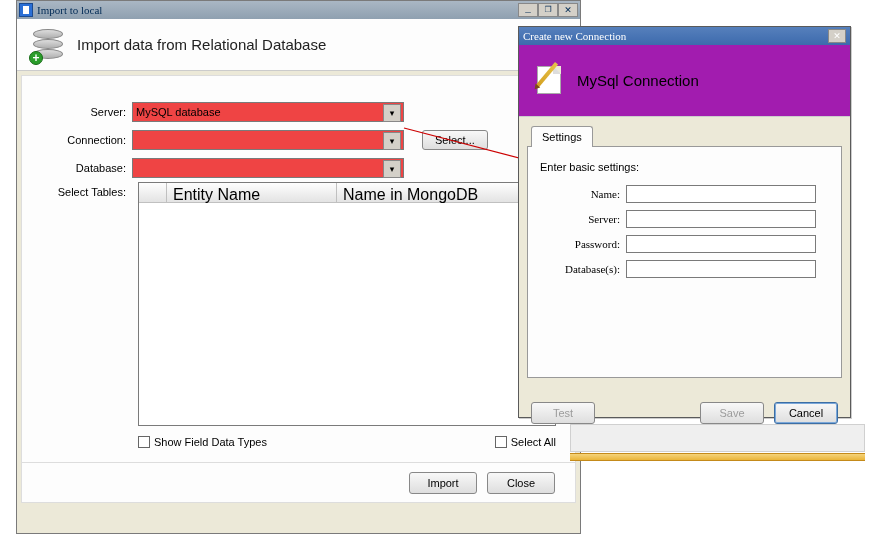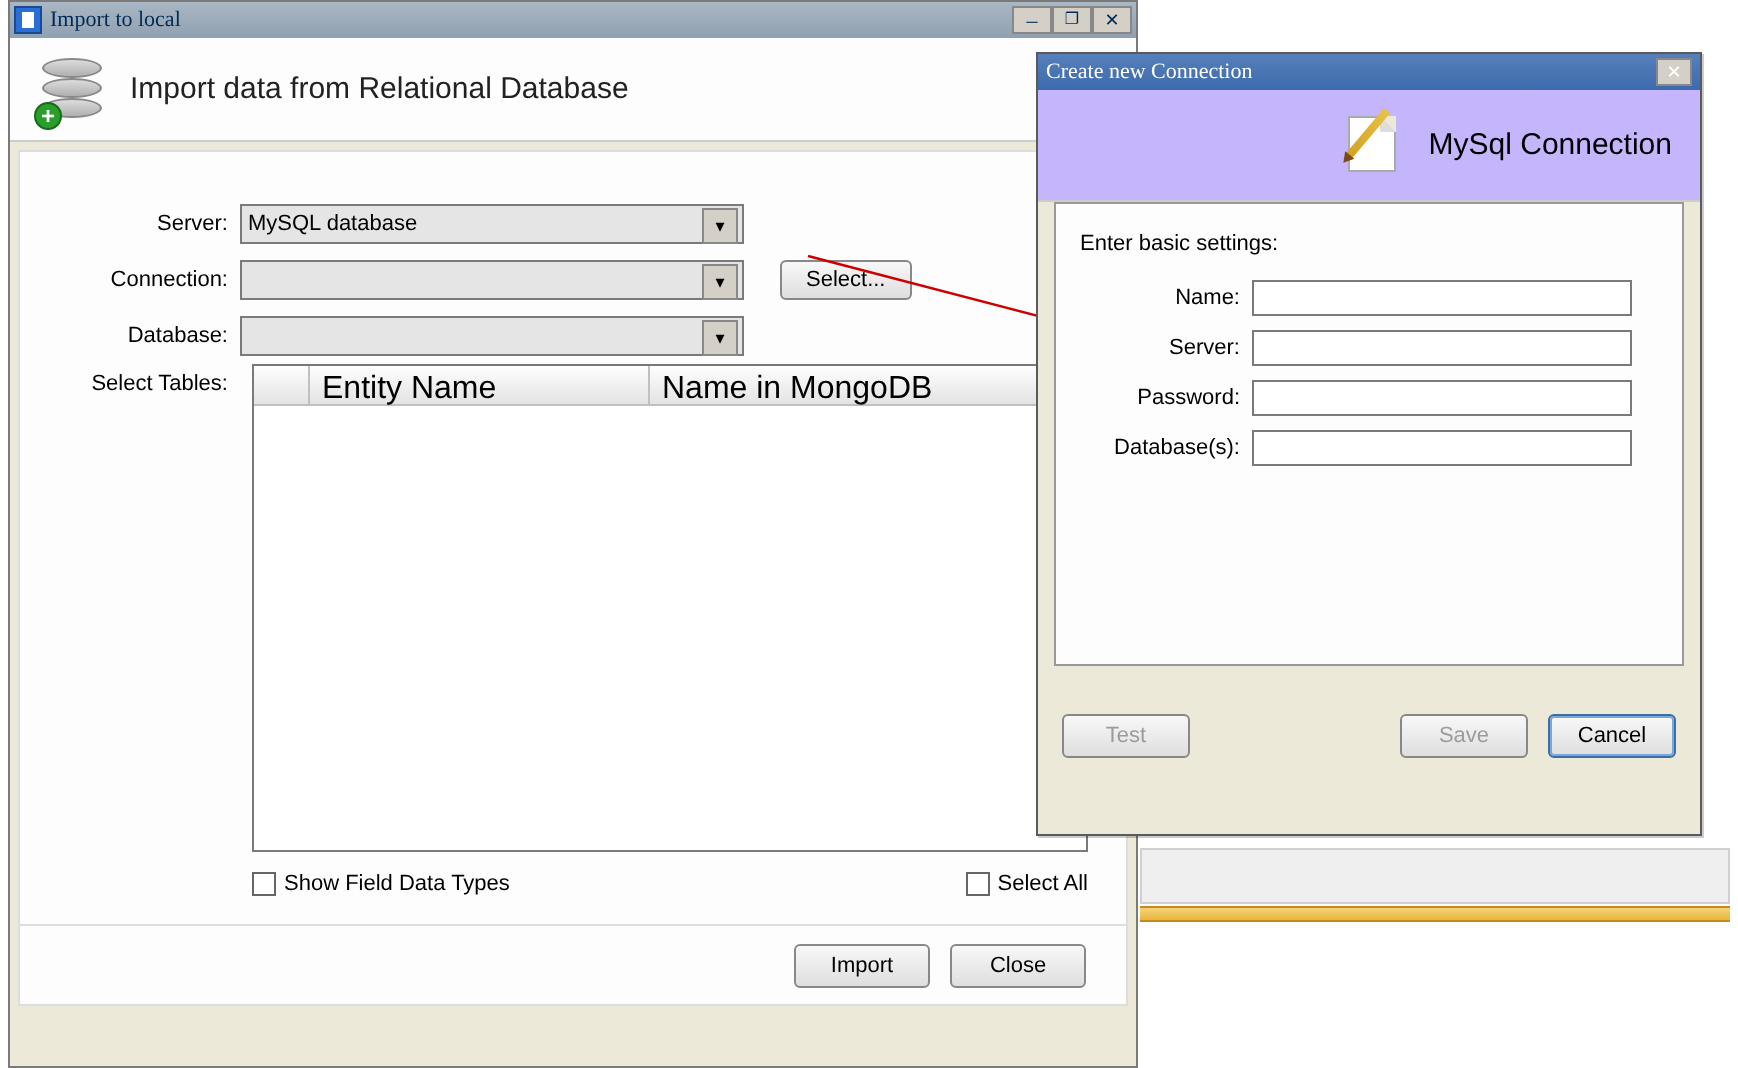--- a/index.html
+++ b/index.html
@@ -9,21 +9,21 @@
     background: #fff;
     width: 869px;
     height: 534px;
     position: relative;
     overflow: hidden;
   }
 
   
   .win1 {
     position: absolute;
-    left: 4px; top: 0;
+    left: 16px; top: 0;
     width: 565px;
     height: 534px;
     background: #ece9d8;
     border: 1px solid #7a7a7a;
   }
   .titlebar1 {
     height: 18px;
     background: linear-gradient(#aab7c4,#8fa0b0);
     display: flex; align-items: center;
     padding: 0 2px;
@@ -92,23 +92,23 @@
   .lbl { width: 100px; text-align: right; padding-right: 6px; }
   .input, .select {
     height: 20px;
     border: 1px solid #7a7a7a;
     background:#fff;
     padding: 1px 3px;
     font-size: 11px;
     font-family: inherit;
   }
   .select {
-    width: 252px;
+    width: 272px;
     appearance:none;
-    background: #e5e5e5;
+    background: #ef4444;
     position:relative;
   }
   .select-wrap { position:relative; display:inline-block; }
   .select-wrap::after {
     content:"▾"; position:absolute; right:3px; top:2px;
     background:#d4d0c8; width:16px;height:16px;
     border:1px solid #888;
     display:flex;align-items:center;justify-content:center;
     font-size:9px; pointer-events:none;
   }
@@ -189,26 +189,25 @@
     display:flex;align-items:center;
     padding:0 4px;
     color:#fff;
     font-size:11px;
     font-family:"SimSun",Tahoma;
   }
   .titlebar2 .spacer{flex:1}
   .titlebar2 .winbtn { width:18px;height:14px; }
 
   .conn-hdr {
-    background:#c4b5fd;
-    height: 56px;
+    background:#a21caf;
+    height: 72px;
     padding: 10px 14px;
     display:flex;align-items:center;
     border-bottom:1px solid #ccc;
-    justify-content:flex-end;
   }
   .note-icon {
     width:32px;height:34px;position:relative;margin-right:12px;
   }
   .note-icon .page {
     position:absolute;left:4px;top:2px;width:24px;height:28px;
     background:#fff;border:1px solid #aaa;
   }
   .note-icon .page::before {
     content:"";position:absolute;right:-1px;top:-1px;
@@ -239,21 +238,21 @@
   }
   .tab-body {
     margin: 0 8px 24px 8px;
     background:#fdfdfd;
     border:1px solid #999;
     height: 232px;
     padding: 14px 12px;
   }
   .intro { margin-bottom: 12px; }
   .crow { display:flex;align-items:center;margin-bottom:7px; }
-  .clbl { width:86px; text-align:right; padding-right:6px; }
+  .clbl { width:86px; text-align:right; padding-right:6px;font-family:Liberation Serif, serif; }
   .cin { border:1px solid #7a7a7a; height:18px; background:#fff;
          font-size:11px;font-family:inherit;padding:1px 3px; }
   .cin.w { width:190px; }
   .cin.n { width:108px; }
 
   .dlg-btns {
     display:flex; justify-content:space-between;
     padding: 0 12px 12px 12px;
   }
   .dlg-btns .grp { display:flex; gap:10px; }
@@ -377,20 +376,23 @@
   </div>
 
   <div class="conn-hdr">
     <div class="note-icon">
       <div class="page"></div>
         <div class="pencil"></div>
     </div>
     <div class="conn-title">MySql Connection</div>
   </div>
 
+  <div class="tab-strip">
+    <div class="tab">Settings</div>
+  </div>
   <div class="tab-body">
     <div class="intro">Enter basic settings:</div>
 
     <div class="crow">
       <div class="clbl">Name:</div>
       <input class="cin w" value="" style="">
     </div>
     <div class="crow">
       <div class="clbl">Server:</div>
       <input class="cin w" value="" style="">

